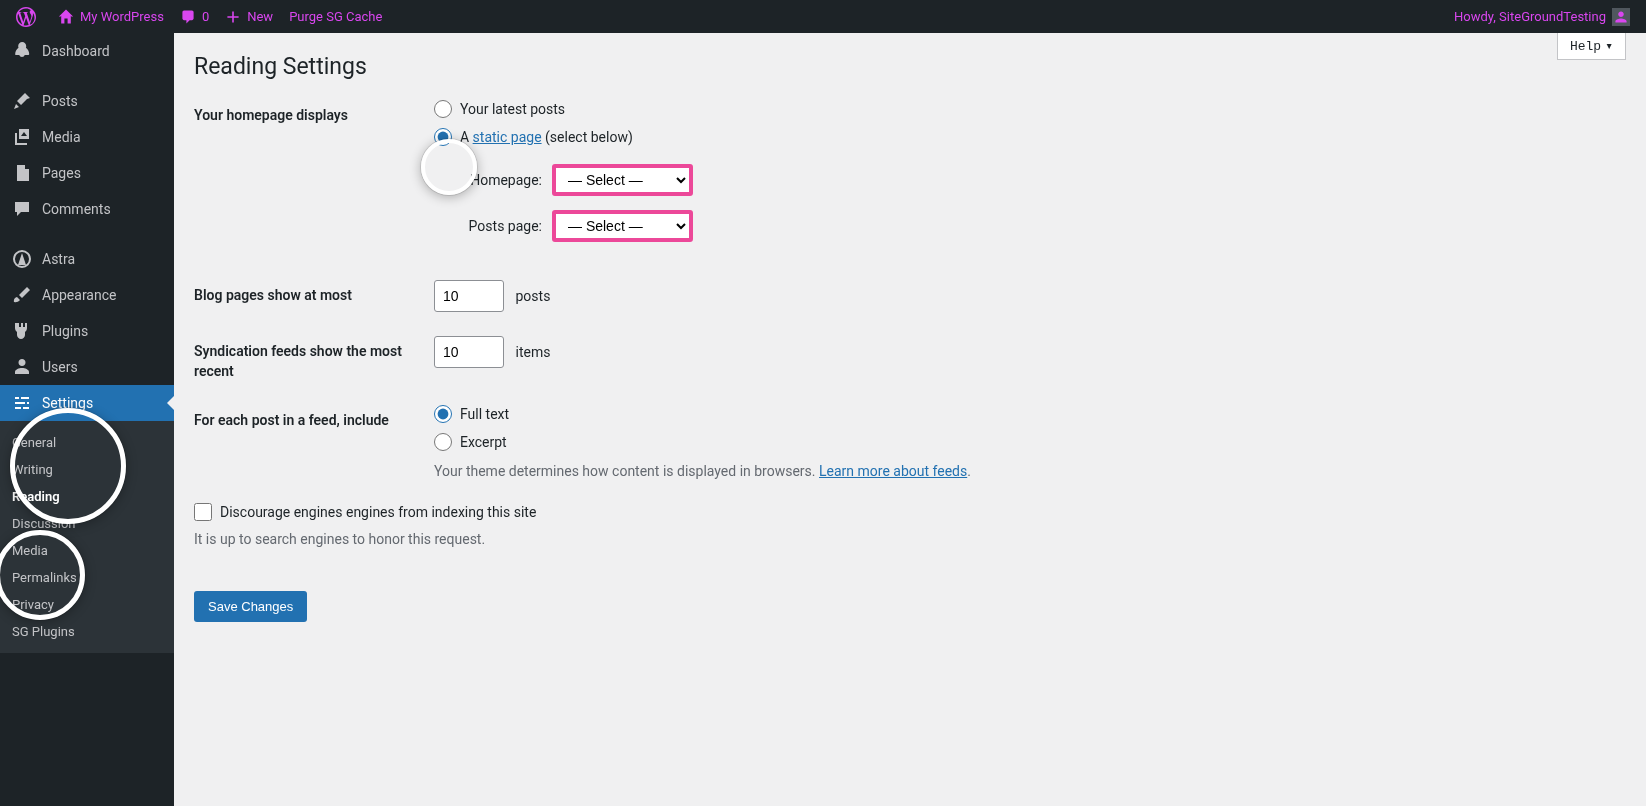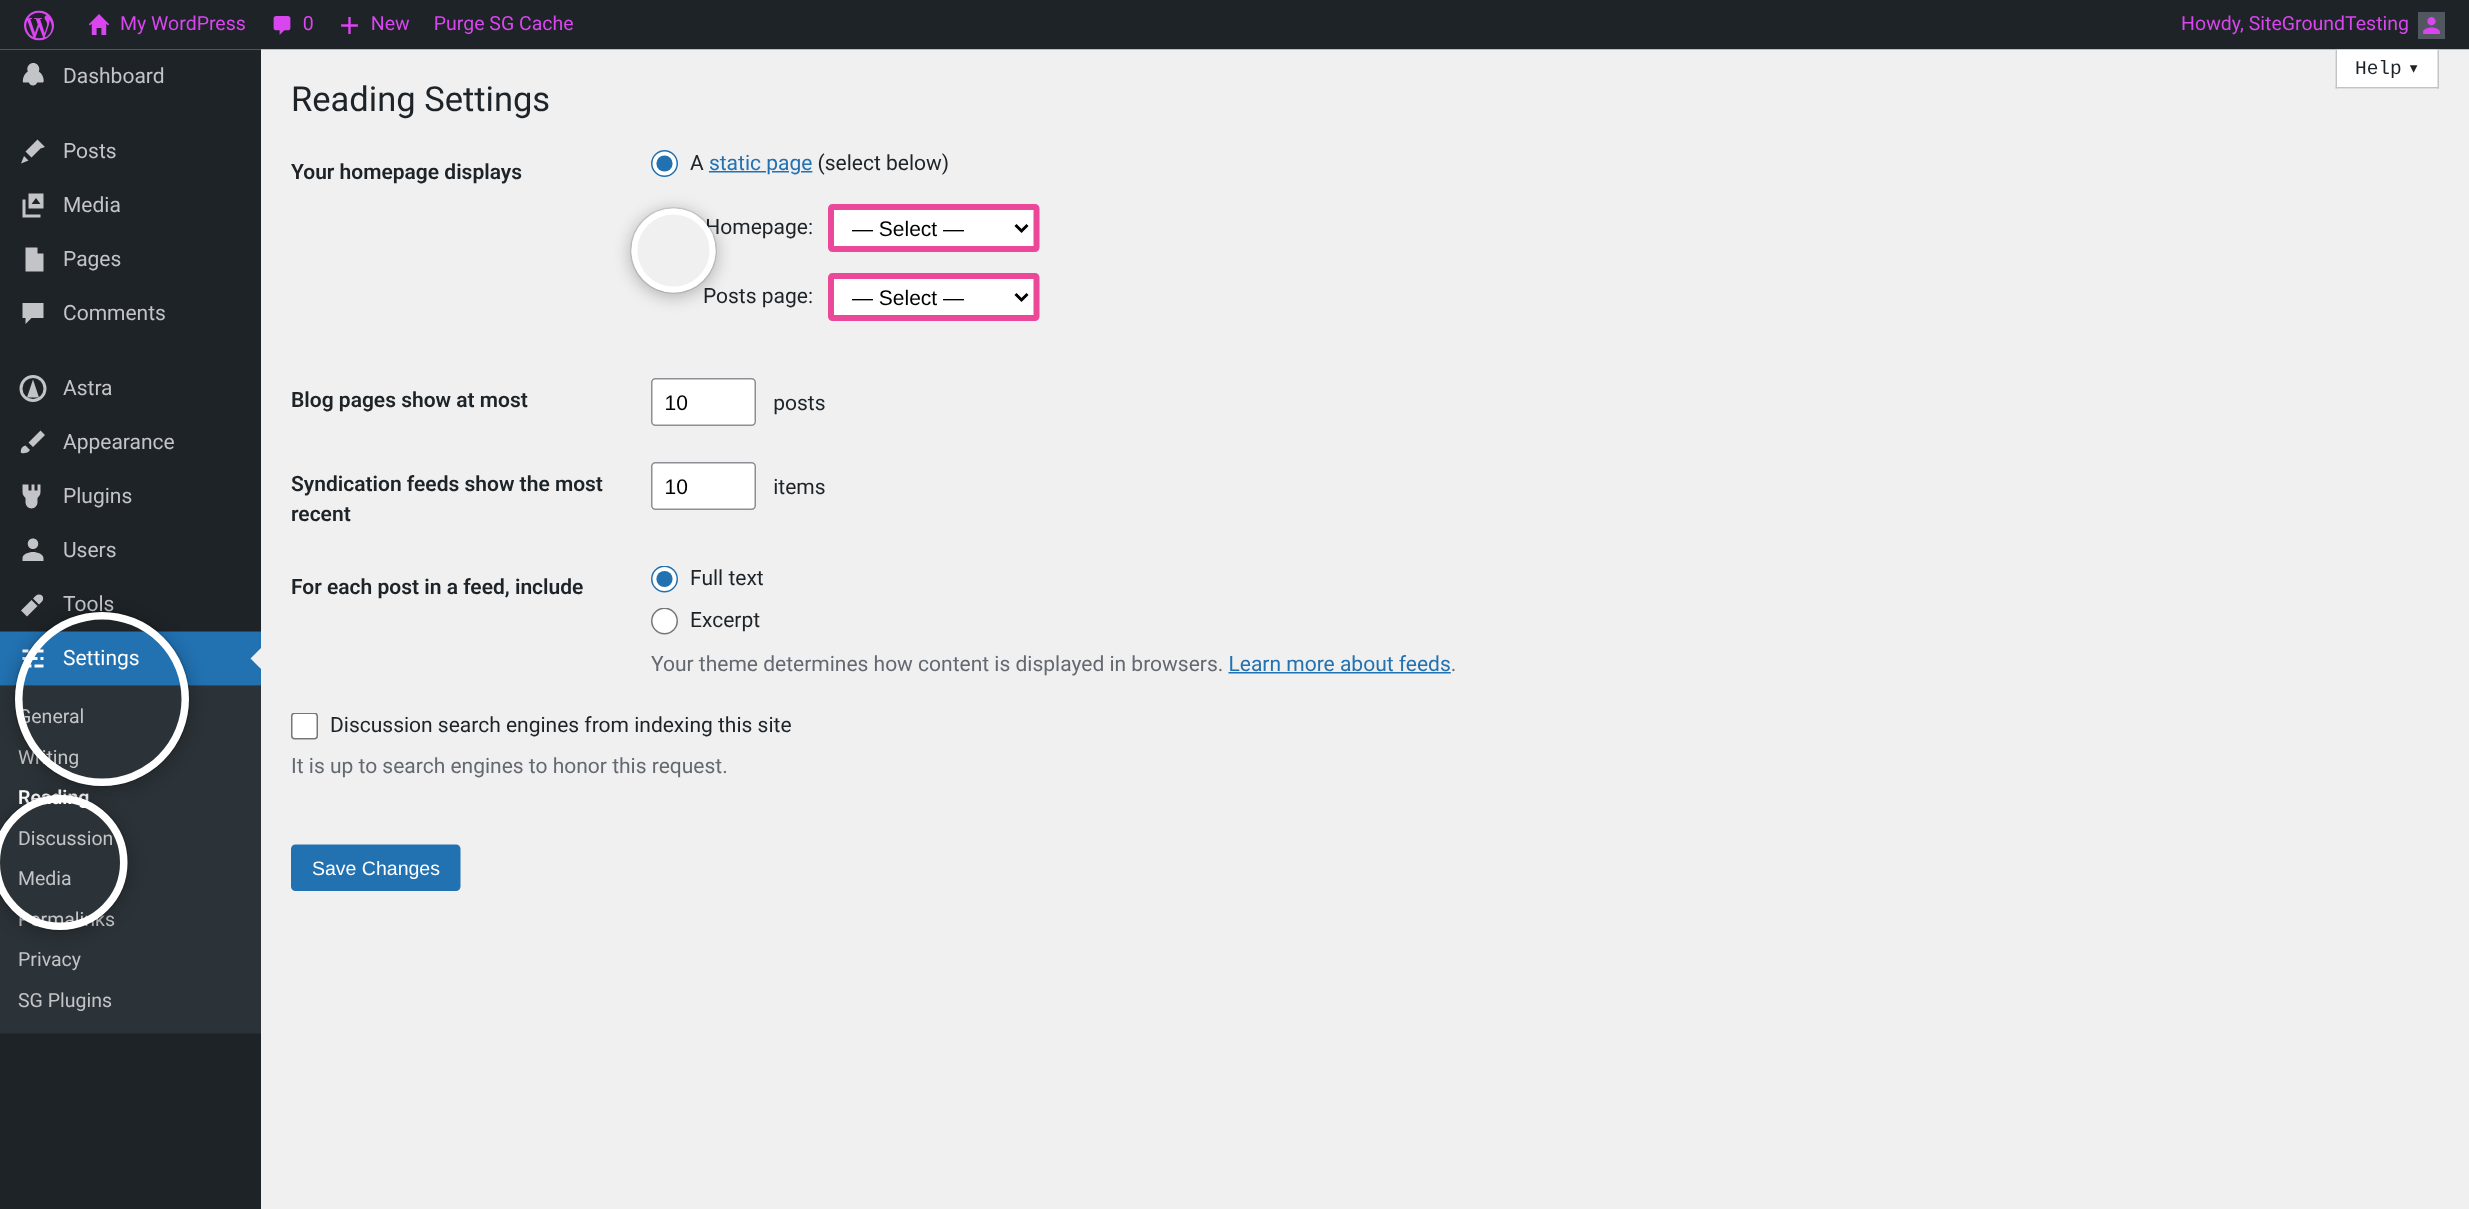--- a/index.html
+++ b/index.html
@@ -172,28 +172,20 @@
     <span>Plugins</span>
   </div>
   <div class="menu-item">
     <span class="icon">
         <svg width="20" height="20" viewBox="0 0 20 20">
           <path d="M10 9c2 0 3.5-1.5 3.5-3.5S12 2 10 2 6.5 3.5 6.5 5.5 8 9 10 9zm0 2c-3 0-7 1.5-7 4v2h14v-2c0-2.5-4-4-7-4z"></path>
         </svg>
       </span>
     <span>Users</span>
   </div>
-  <div class="menu-item">
-    <span class="icon">
-        <svg width="20" height="20" viewBox="0 0 20 20">
-          <path d="M16 4c1 1 1 3 0 4l-2 2-4-4 2-2c1-1 3-1 4 0zM9 7l4 4-7 7-4-4z"></path>
-        </svg>
-      </span>
-    <span>Tools</span>
-  </div>
   <div class="menu-item active">
     <span class="icon">
         <svg width="20" height="20" viewBox="0 0 20 20">
           <path d="M3 4h4v2H3zm6 0h8v2H9zM3 9h10v2H3zm12 0h2v2h-2zM3 14h6v2H3zm8 0h6v2h-6z"></path>
         </svg>
       </span>
     <span>Settings</span>
   </div>
   <div class="submenu">
     <div class="submenu-item">General</div>
@@ -217,20 +209,24 @@
     <span>▾</span>
   </div>
   <h1>Reading Settings</h1>
 
   <div class="form-table">
 
     
     <div class="form-row">
       <div class="form-label">Your homepage displays</div>
       <div class="form-field">
+        <div class="radio-row">
+          <input type="radio" name="show" style="">
+          <label>Your latest posts</label>
+        </div>
         <div class="radio-row">
           <input type="radio" name="show" checked="" style="">
           <label>
             <span>A </span><a href="#" class="link">static page</a><span> (select below)</span>
           </label>
         </div>
         <div style="margin-left:20px; margin-top:18px;">
           <div class="select-row">
             <span class="slabel">Homepage:</span>
             <select>
@@ -281,21 +277,21 @@
           <span>Your theme determines how content is displayed in browsers. </span><a href="#" class="link">Learn more about feeds</a><span>.</span>
         </p>
       </div>
     </div>
 
     
     <div class="form-row">
       <div class="form-field">
         <div class="radio-row">
           <input type="checkbox" style="">
-          <label>Discussion search engines from indexing this site</label>
+          <label>Discourage engines engines from indexing this site</label>
         </div>
         <p class="description" style="margin-top:6px">It is up to search engines to honor this request.</p>
       </div>
     </div>
 
     <button class="submit-btn">Save Changes</button>
 
   </div>
 </div>
 

